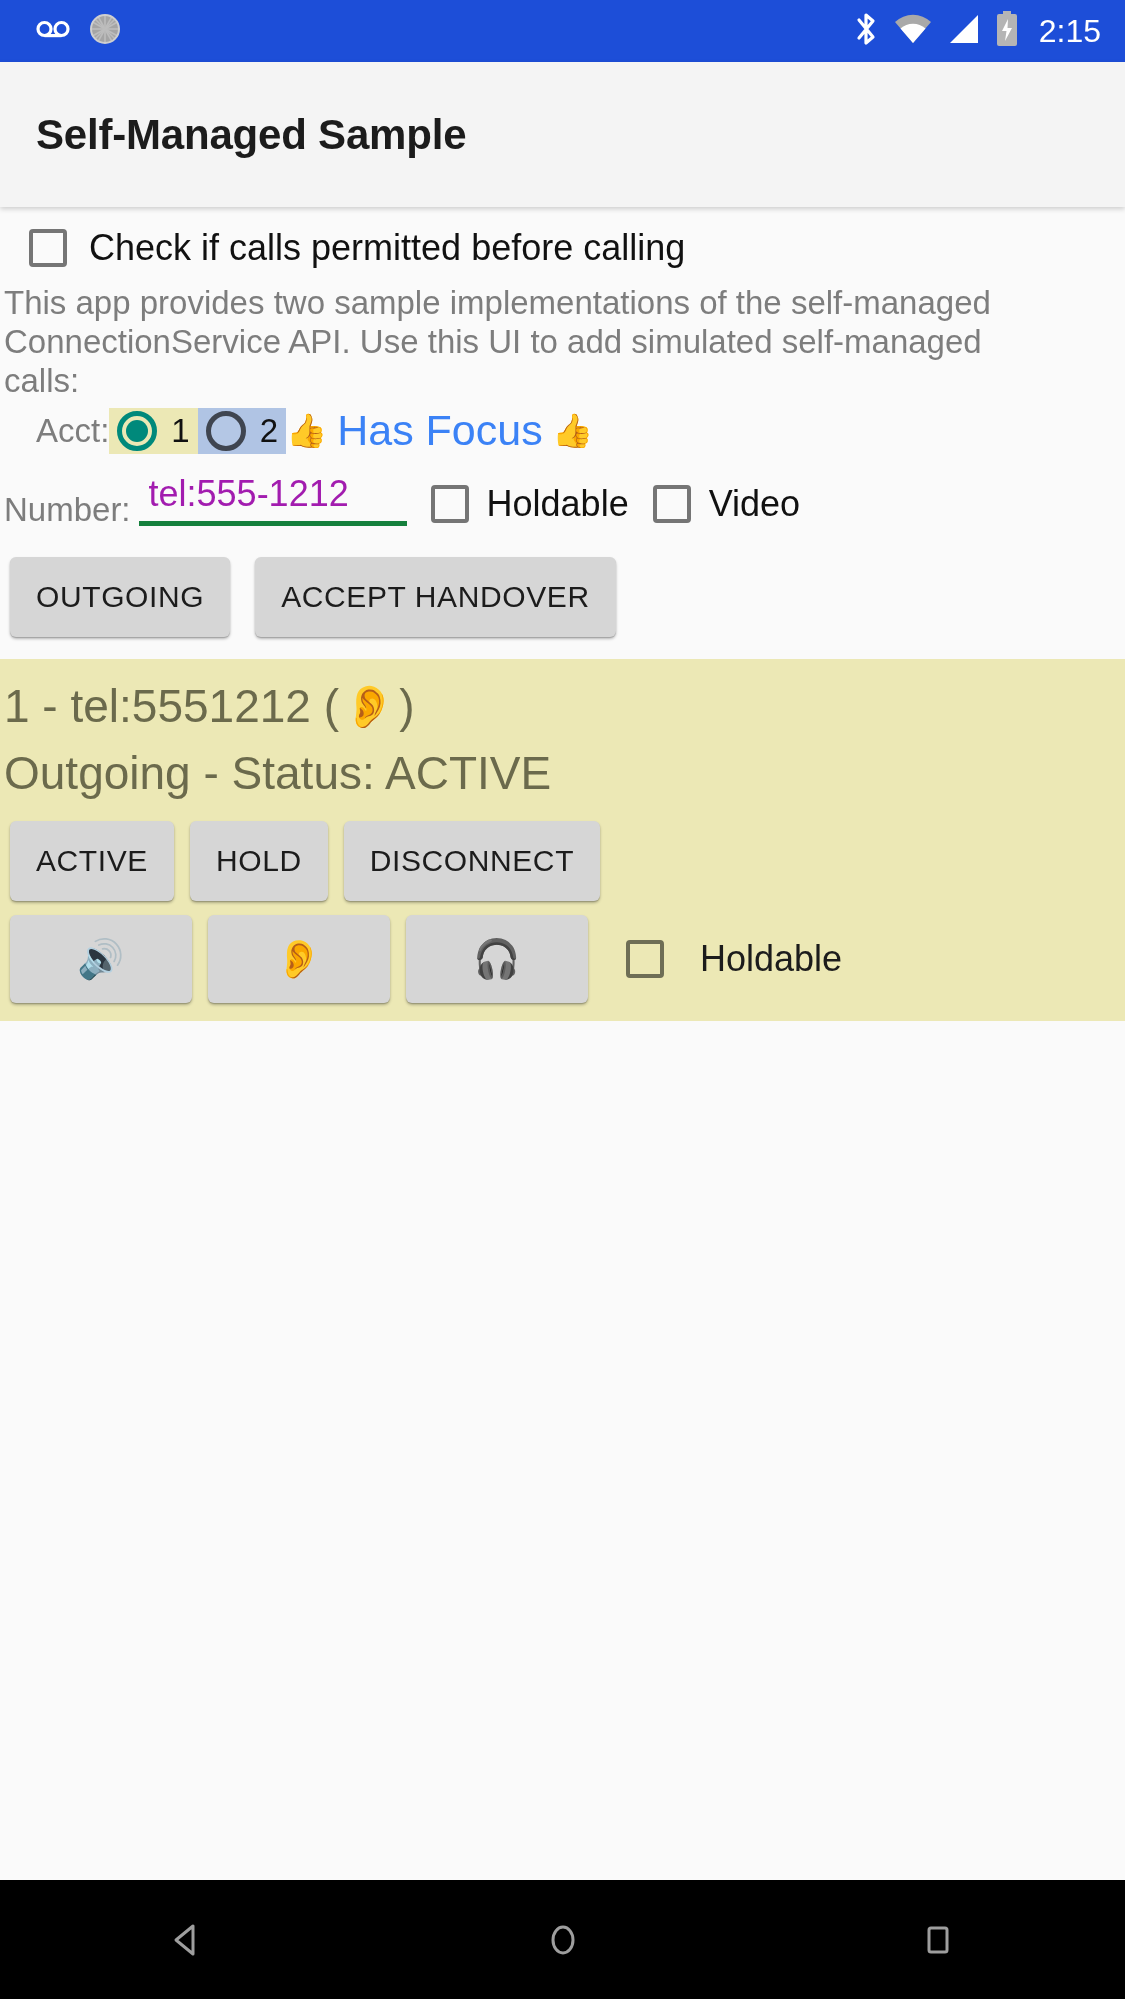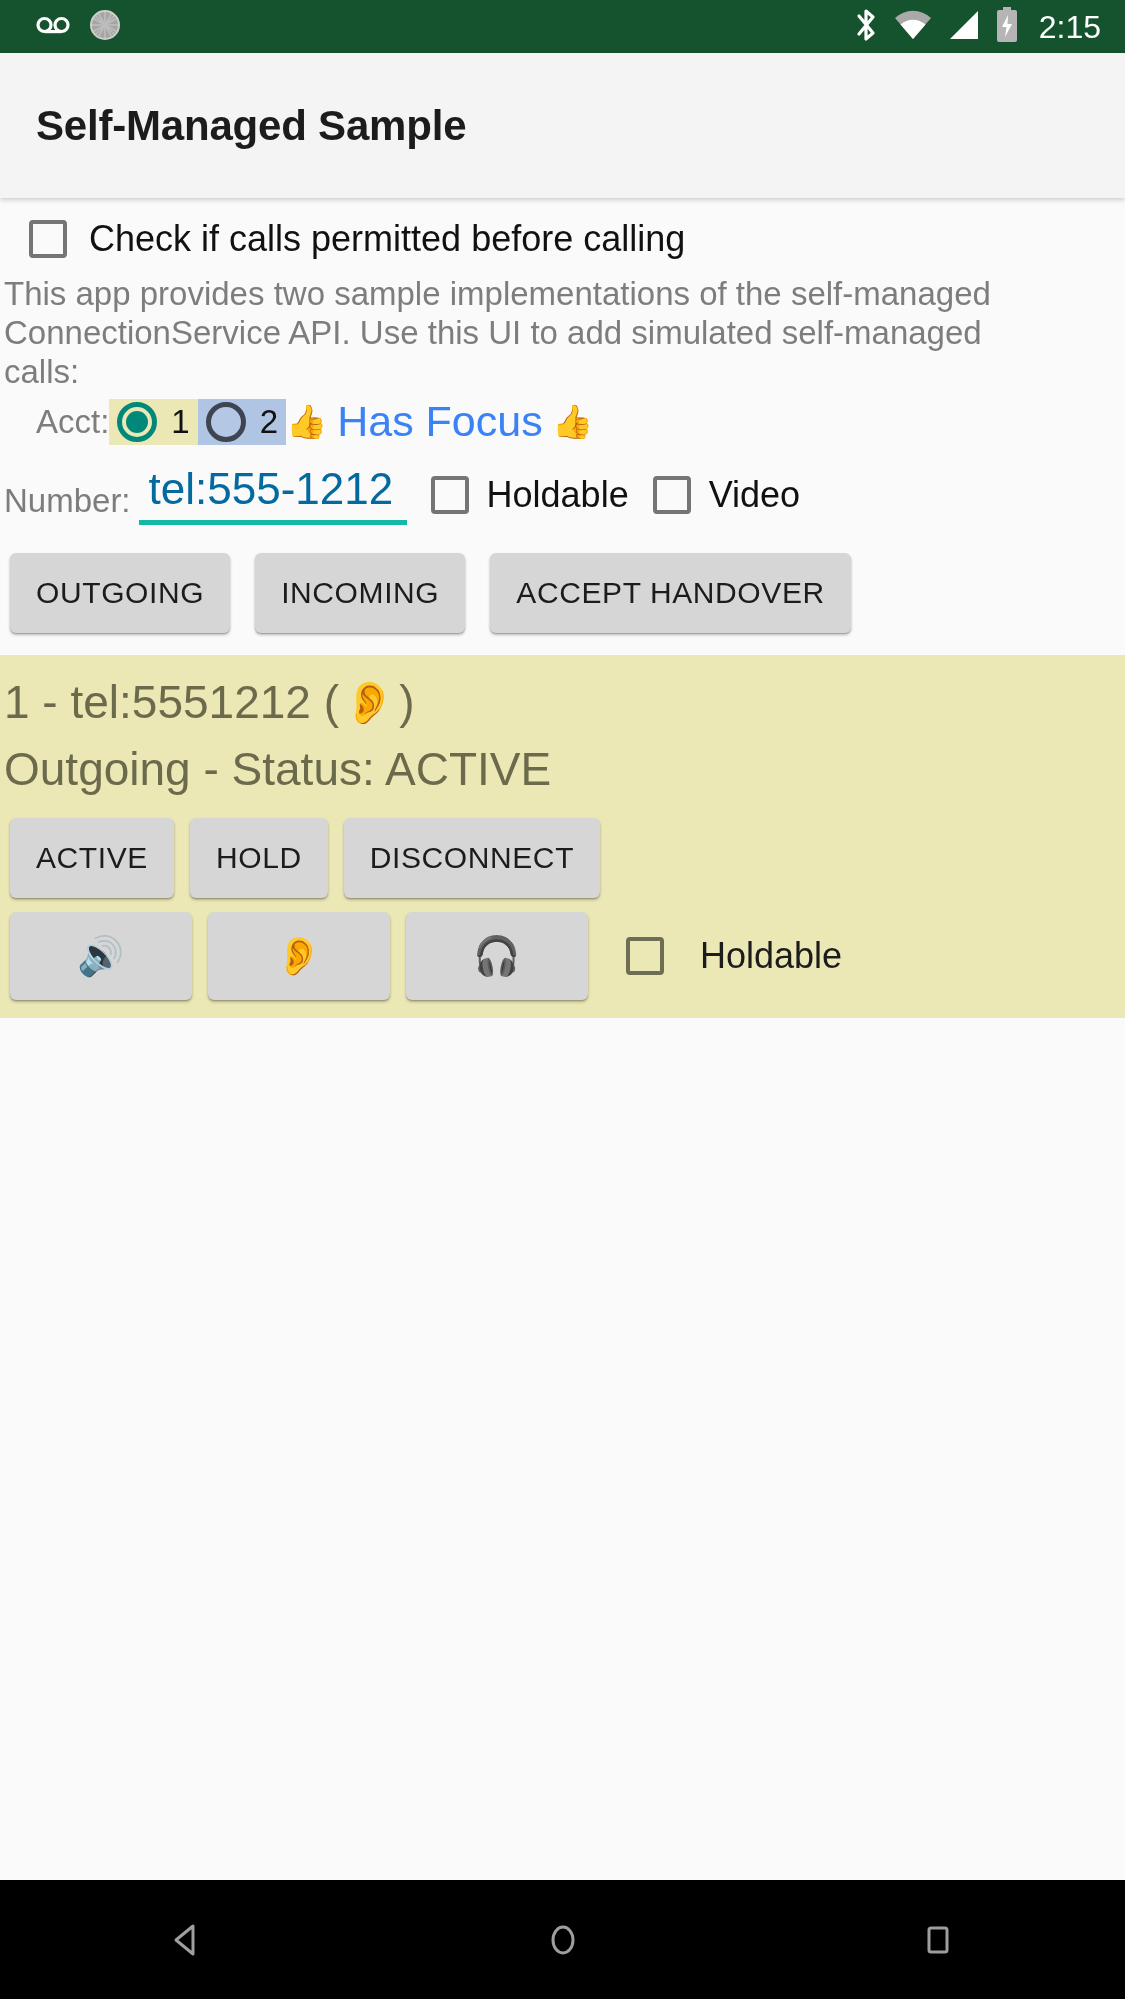--- a/index.html
+++ b/index.html
@@ -17,22 +17,22 @@
     position: relative;
     width: 1125px;
     height: 1999px;
     background: #f5f5f5;
     display: flex;
     flex-direction: column;
   }
 
   
   .status-bar {
-    height: 53px;
-    background: #14532d;
+    height: 62px;
+    background: #1d4ed8;
     display: flex;
     align-items: center;
     padding: 0 24px 0 36px;
     flex: 0 0 auto;
   }
   .status-left {
     display: flex;
     align-items: center;
     gap: 18px;
     flex: 1 1 auto;
@@ -165,23 +165,23 @@
   .number-row {
     padding: 16px 0 6px 4px;
     align-items: flex-start;
   }
   .number-label {
     font-size: 33px;
     color: #7d7d7d;
     padding-top: 16px;
   }
   .edit-text {
-    font-size: 44px;
-    color: #0369a1;
-    border-bottom: 5px solid #14b8a6;
+    font-size: 36px;
+    color: #a21caf;
+    border-bottom: 5px solid #15803d;
     padding: 0 8px 8px 10px;
     margin-left: 8px;
     min-width: 250px;
     line-height: 1.05;
   }
   .number-row .cbox { margin-left: 24px; margin-top: 10px; }
   .number-row .cbox-label { margin-left: 18px; margin-top: 8px; }
 
   
   .btn {
@@ -346,21 +346,20 @@
       <span class="number-label">Number:</span>
       <span class="edit-text" placeholder="tel:555-1212">tel:555-1212</span>
       <span class="cbox"></span>
       <span class="cbox-label">Holdable</span>
       <span class="cbox"></span>
       <span class="cbox-label">Video</span>
     </div>
 
     <div class="row action-row">
       <button class="btn">OUTGOING</button>
-      <button class="btn">INCOMING</button>
       <button class="btn">ACCEPT HANDOVER</button>
     </div>
 
     <div class="call-panel">
       <div class="call-line">
         <span>1 - tel:5551212 (</span>
         <span class="emoji">👂</span>
         <span>)</span>
       </div>
       <div class="call-line">Outgoing - Status: ACTIVE</div>

